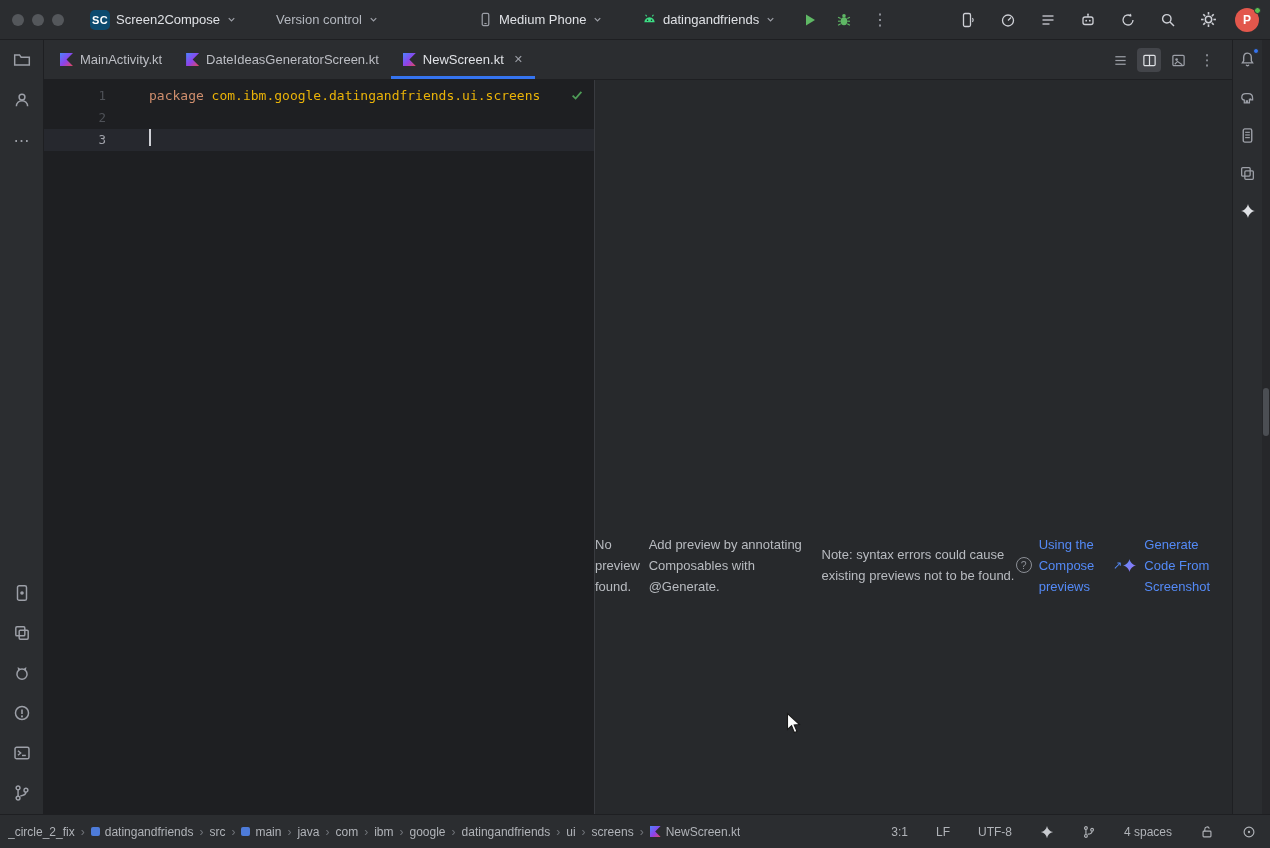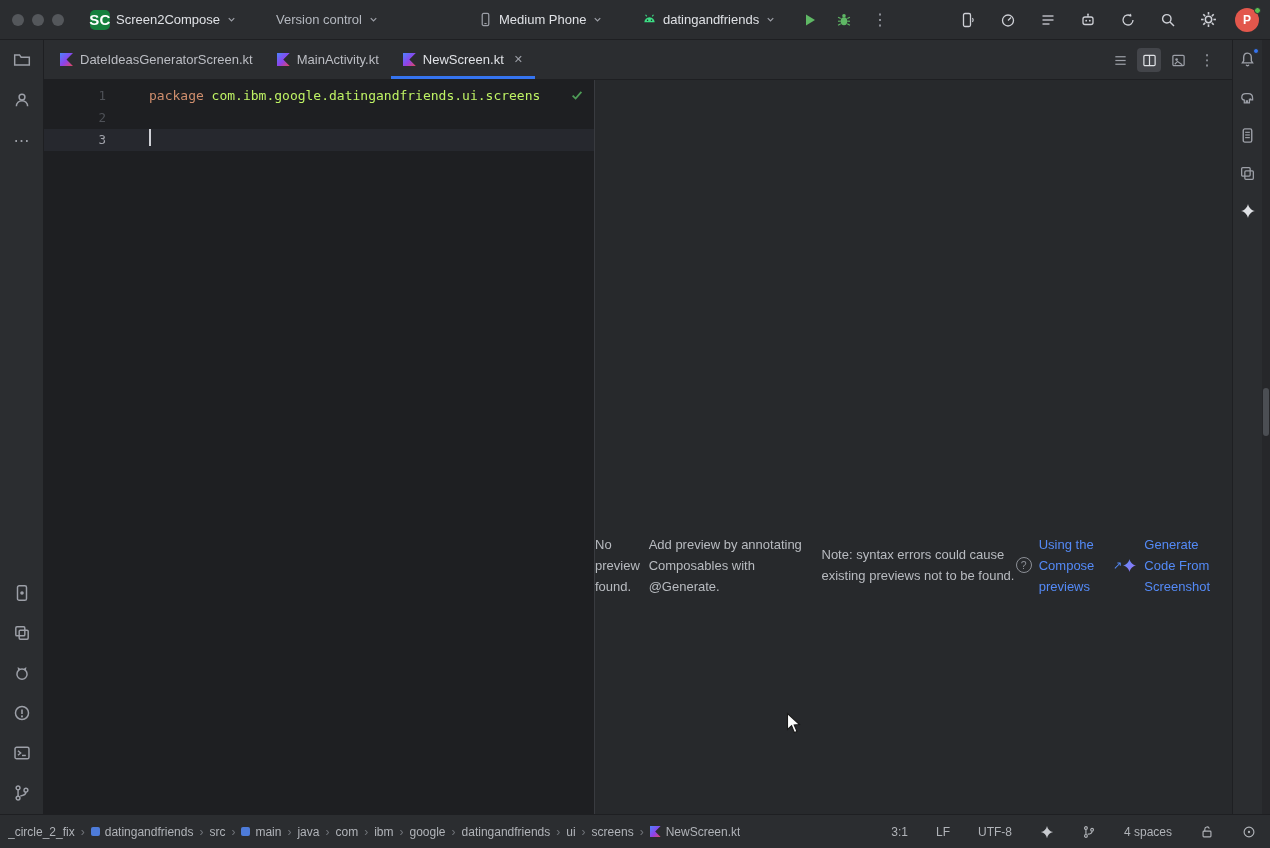--- a/index.html
+++ b/index.html
@@ -4,21 +4,21 @@
 <style>
   *{box-sizing:border-box;margin:0;padding:0}
   body{background:#111;font-family:"Liberation Sans",sans-serif}
   .app{position:relative;width:1270px;height:848px;background:#1e1f22;color:#bcbec4;overflow:hidden;user-select:none}
   svg{display:block}
   
   .titlebar{position:relative;height:40px;background:#2b2d30;border-bottom:1px solid #1e1f22}
   .tb-widget{position:absolute;top:0;bottom:0;display:flex;align-items:center;gap:6px;font-size:13px;color:#dfe1e5;cursor:default}
   .traffic{left:12px;gap:8px}
   .tl{width:12px;height:12px;border-radius:50%;background:#54575b}
-  .sc-badge{width:20px;height:20px;border-radius:5px;background:#15803d;color:#fff;font-size:15px;font-weight:700;display:flex;align-items:center;justify-content:center;letter-spacing:.3px}
+  .sc-badge{width:20px;height:20px;border-radius:5px;background:#0c4a6e;color:#fff;font-size:11px;font-weight:700;display:flex;align-items:center;justify-content:center;letter-spacing:.3px}
   .dim{color:#b4b8bf}
   .chev{color:#9da0a8}
   .icon-row{display:flex;gap:16px;align-items:center}
   .ibox{width:24px;height:24px;display:flex;align-items:center;justify-content:center;color:#ced0d6;border-radius:4px;position:relative}
   .avatar{width:24px;height:24px;border-radius:50%;background:#e2574c;color:#fff;font-size:12px;font-weight:700;display:flex;align-items:center;justify-content:center;position:relative}
   .online-dot{position:absolute;top:-1px;right:-2px;width:7px;height:7px;border-radius:50%;background:#57c154;border:1.5px solid #2b2d30}
   
   .main{display:flex;height:774px}
   .leftbar{width:44px;background:#2b2d30;border-right:1px solid #1e1f22;display:flex;flex-direction:column;align-items:center;padding:6px 0 7px}
   .bar-group{display:flex;flex-direction:column;gap:12px;align-items:center}
@@ -37,21 +37,21 @@
   .view-toggles .selected{background:#43454a;color:#dfe1e5}
   
   .content{flex:1;display:flex;min-height:0}
   .editor{width:551px;flex:none;background:#1e1f22;position:relative;padding-top:5px;border-right:1px solid #393b40;font-family:"DejaVu Sans Mono","Liberation Mono",monospace}
   .crow{display:flex;height:22px;line-height:22px;font-size:13px}
   .crow.active{background:#26282e}
   .gut{width:62px;flex:none;text-align:right;color:#4e5157;font-size:12.5px}
   .crow.active .gut{color:#a1a3ab}
   .codeline{padding-left:43px;white-space:pre;display:flex;}
   .kw{color:#cf8e6d;white-space:pre}
-  .pl{color:#bef264;white-space:pre}
+  .pl{color:#eab308;white-space:pre}
   .caret{width:2px;height:17px;background:#ced0d6;margin-right:-2px}
   .inspect-ok{position:absolute;top:8px;right:10px}
   
   .preview{flex:1;background:#27292c;display:flex;flex-direction:row;align-items:center;padding-top:253px;font-size:13px;color:#b8bbc0;position:relative}
   .pv-line{margin-bottom:17px;line-height:21px}
   .pv-row{display:flex;align-items:center;gap:7px;margin-bottom:17px;line-height:21px}
   .pv-link{color:#548af7;cursor:pointer}
   .q-icon{width:16px;height:16px;border:1.2px solid #8c8f96;border-radius:50%;color:#8c8f96;font-size:10.5px;display:flex;align-items:center;justify-content:center;flex:none}
   .ext{color:#548af7;font-size:11px}
   
@@ -297,25 +297,25 @@
             </svg>
           </span>
       </div>
     </nav>
 
     <div class="center">
 
       <div class="tabbar">
         <div class="tab">
           <span class="kt"></span>
-          <span>DateIdeasGeneratorScreen.kt</span>
+          <span>MainActivity.kt</span>
         </div>
         <div class="tab">
           <span class="kt"></span>
-          <span>MainActivity.kt</span>
+          <span>DateIdeasGeneratorScreen.kt</span>
         </div>
         <div class="tab active">
           <span class="kt"></span>
           <span>NewScreen.kt</span>
           <span class="tab-close">✕</span>
         </div>
 
         <div class="view-toggles">
           <span class="ibox">
               <svg width="15" height="15" viewBox="0 0 16 16">

